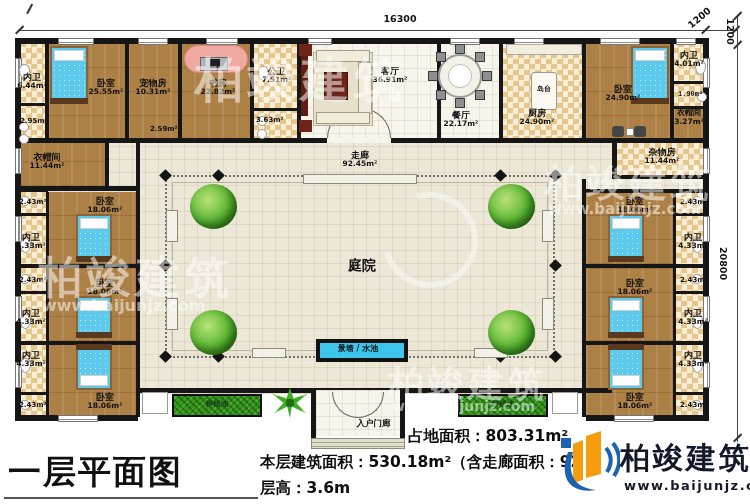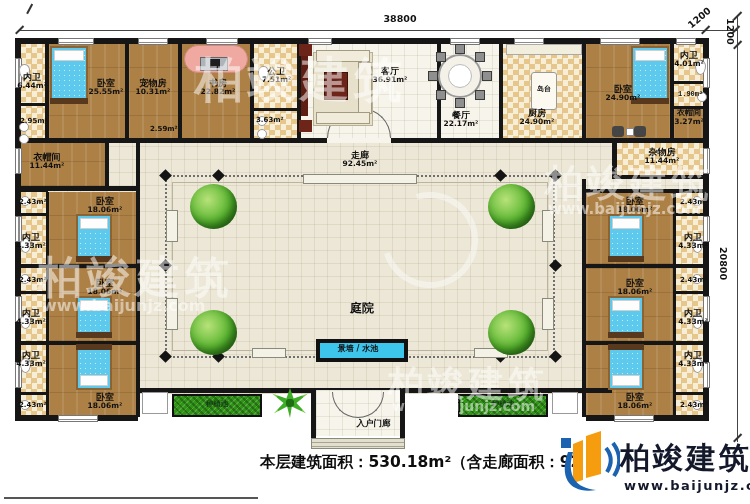--- a/index.html
+++ b/index.html
@@ -373,21 +373,21 @@
   <div class="abs rlabel" style="left:631px;top:147px;width:62px;">
       <span class="rname">杂物房</span>
       <span class="rarea">11.44m²</span>
     </div>
   <div class="abs slabel" style="left:150px;top:125px;">2.59m²</div>
   <div class="abs rlabel" style="left:332px;top:150px;width:56px;">
       <span class="rname">走廊</span>
       <span class="rarea">92.45m²</span>
     </div>
   <div class="abs rlabel" style="left:334px;top:258px;width:56px;">
-      <span class="rname" style="font-size:12px;margin-top:44px;">庭院</span>
+      <span class="rname" style="font-size:14px;">庭院</span>
     </div>
 
   <div class="abs slabel" style="left:19px;top:198px;">2.43m²</div>
   <div class="abs rlabel" style="left:77px;top:196px;width:56px;">
       <span class="rname">卧室</span>
       <span class="rarea">18.06m²</span>
     </div>
   <div class="abs rlabel" style="left:13px;top:232px;width:36px;">
       <span class="rname">内卫</span>
       <span class="rarea">4.33m²</span>
@@ -445,35 +445,38 @@
   <div class="abs wm" style="left:38px;top:248px;font-size:44px;letter-spacing:5px;">柏竣建筑</div>
   <div class="abs wm" style="left:42px;top:296px;font-size:16px;">www.baijunjz.com</div>
   <div class="abs wm" style="left:388px;top:360px;font-size:36px;letter-spacing:4px;">柏竣建筑</div>
   <div class="abs wm" style="left:392px;top:398px;font-size:14px;">www.baijunjz.com</div>
   <div class="abs wmring" style="left:382px;top:192px;width:84px;height:84px;"></div>
 
   <div class="abs dimline" style="left:18px;top:30px;width:720px;height:1px;"></div>
   <div class="abs tick" style="left:14px;top:29px;"></div>
   <div class="abs tick" style="left:700px;top:29px;"></div>
   <div class="abs tick" style="left:730px;top:29px;"></div>
-  <div class="abs dimtext" style="left:370px;top:13px;width:60px;text-align:center;">38800</div>
+  <div class="abs dimtext" style="left:370px;top:13px;width:60px;text-align:center;">16300</div>
   <div class="abs dimline" style="left:737px;top:16px;width:1px;height:426px;"></div>
   <div class="abs tick" style="left:732px;top:15px;"></div>
   <div class="abs tick" style="left:732px;top:44px;"></div>
   <div class="abs tick" style="left:732px;top:437px;"></div>
   <div class="abs dimtext" style="left:686px;top:12px;transform:rotate(-40deg);">1200</div>
   <div class="abs dimtext" style="left:710px;top:26px;width:40px;text-align:center;transform:rotate(90deg);">1200</div>
   <div class="abs dimtext" style="left:700px;top:258px;width:46px;text-align:center;transform:rotate(90deg);">20800</div>
   <div class="abs tick" style="left:24px;top:8px;transform:rotate(-62deg);"></div>
 
   <div class="abs" style="left:8px;top:450px;display:flex;gap:16px;align-items:baseline;">
+    <span class="bigtitle">一层平面图</span>
   </div>
   <div class="abs" style="left:4px;top:497px;width:254px;height:2px;background:#555;"></div>
+  <div class="abs stat" style="left:408px;top:426px;">占地面积：803.31m²</div>
   <div class="abs stat" style="left:260px;top:452px;">本层建筑面积：530.18m²（含走廊面积：92</div>
   <div class="abs" style="left:260px;top:478px;display:flex;gap:18px;">
+    <span class="stat">层高：3.6m</span>
   </div>
 
   <div class="abs" style="left:556px;top:426px;width:64px;height:74px;">
     <svg width="64" height="74" viewBox="0 0 64 74">
       <path d="M30 10 L45 5 L45 48 L30 52 Z" fill="#f59d0e"></path>
       <path d="M17 18 L27 14 L27 54 L17 57 Z" fill="#f59d0e"></path>
       <path d="M5 12 h10 v10 h-10 Z" fill="#1b63b0"></path>
       <path d="M12 26 C2 54 16 68 40 64 C20 62 10 50 17 26 Z" fill="#1b63b0"></path>
       <path d="M50 22 q9 11 1 24" stroke="#1b63b0" stroke-width="4" fill="none"></path>
       <path d="M57 17 q12 16 1 33" stroke="#1b63b0" stroke-width="4" fill="none"></path>

